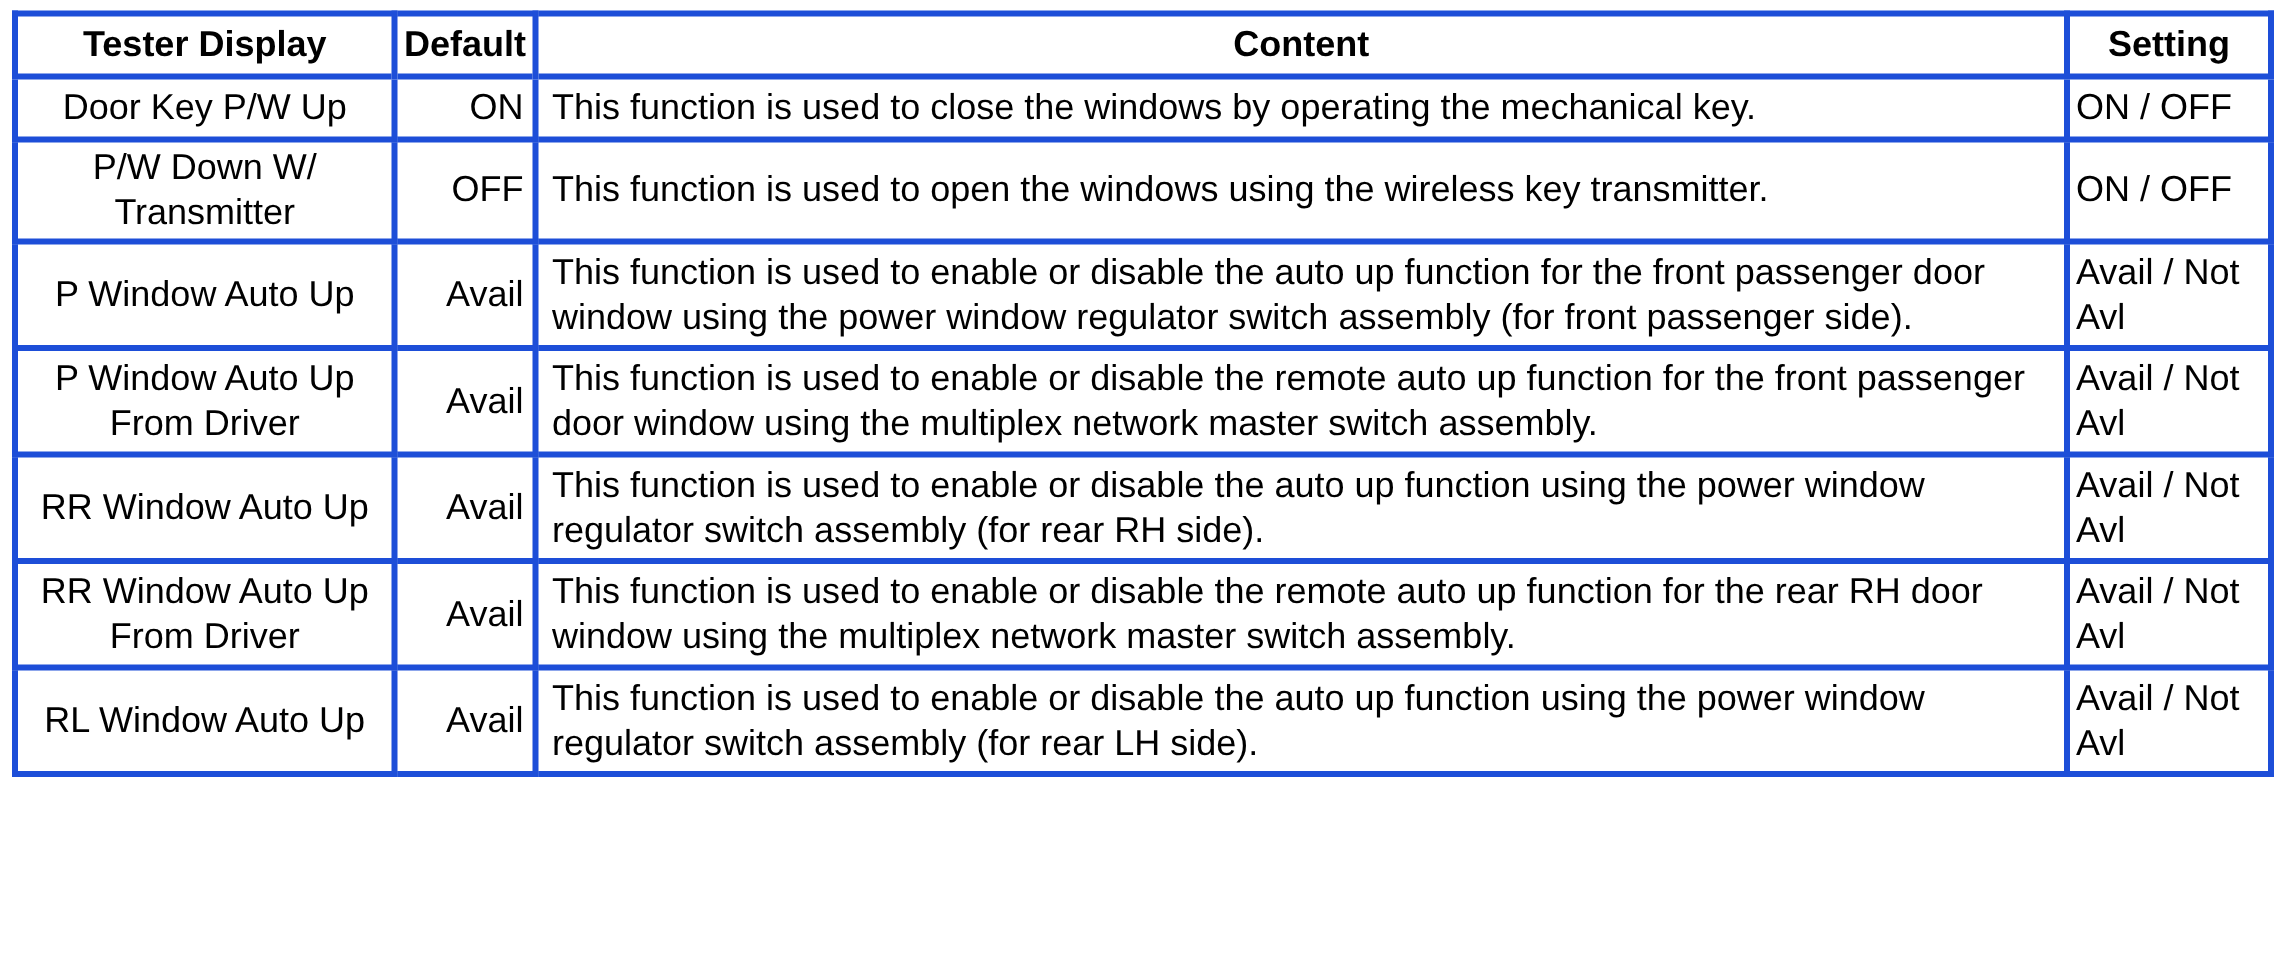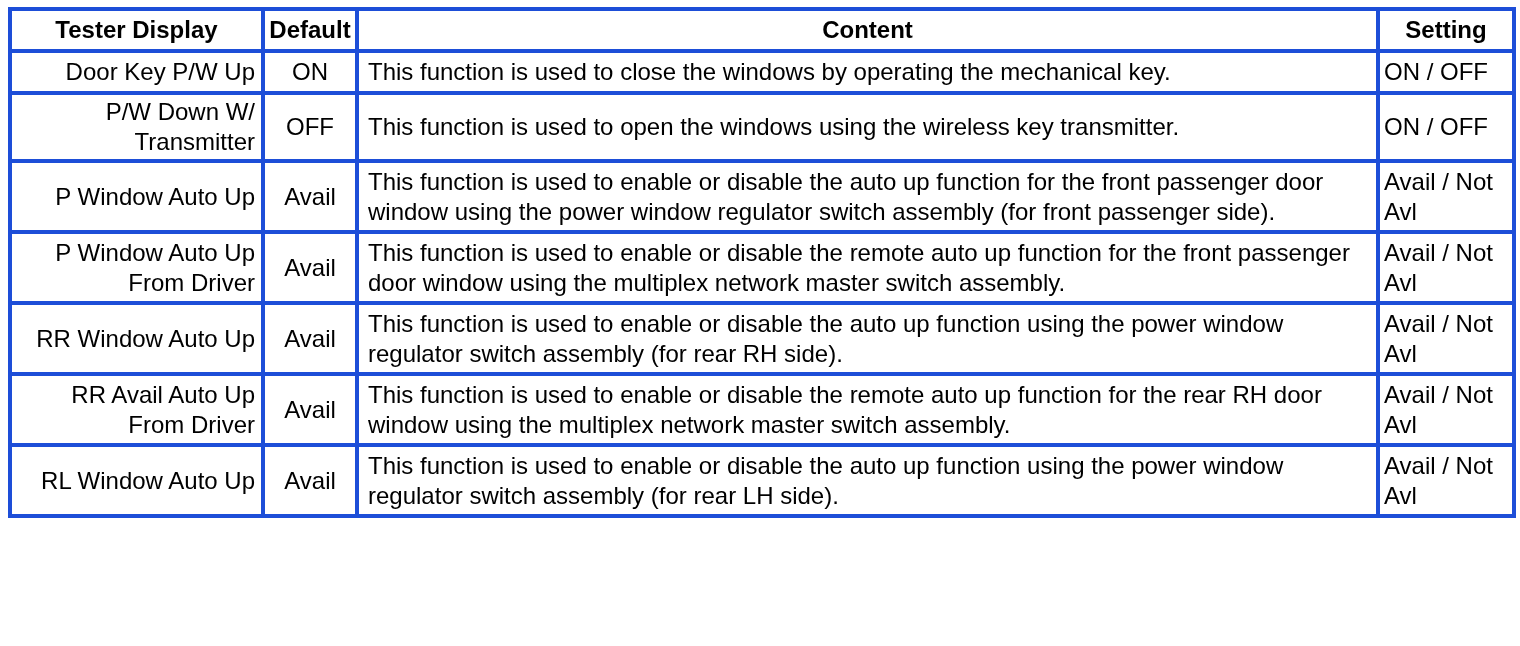--- a/index.html
+++ b/index.html
@@ -40,22 +40,22 @@
     font-weight: bold;
     text-align: center;
     height: 34px;
     border-bottom: 3px solid #000000;
     padding: 2px 4px;
   }
   tbody tr { height: 71px; }
   tbody tr:nth-child(1),
   tbody tr:nth-child(2) { height: 42px; }
 
-  td.col-tester  { text-align: right; }
-  td.col-default { text-align: center; }
+  td.col-tester  { text-align: center; }
+  td.col-default { text-align: right; }
   td.col-content { text-align: left; padding-left: 9px; padding-right: 6px; border-radius: 19px; }
   td.col-setting { text-align: left; padding-left: 4px; padding-right: 4px; }
 </style>
 </head>
 <body>
 
 <div class="table-wrap">
   <table class="spec-table">
     <colgroup>
       <col class="c-tester">
@@ -102,21 +102,21 @@
   </tr>
 
   <tr>
     <td class="col-tester">RR Window Auto Up</td>
     <td class="col-default">Avail</td>
     <td class="col-content">This function is used to enable or disable the auto up function using the power window regulator switch assembly (for rear RH side).</td>
     <td class="col-setting">Avail / Not Avl</td>
   </tr>
 
   <tr>
-    <td class="col-tester">RR Avail Auto Up From Driver</td>
+    <td class="col-tester">RR Window Auto Up From Driver</td>
     <td class="col-default">Avail</td>
     <td class="col-content">This function is used to enable or disable the remote auto up function for the rear RH door window using the multiplex network master switch assembly.</td>
     <td class="col-setting">Avail / Not Avl</td>
   </tr>
 
   <tr>
     <td class="col-tester">RL Window Auto Up</td>
     <td class="col-default">Avail</td>
     <td class="col-content">This function is used to enable or disable the auto up function using the power window regulator switch assembly (for rear LH side).</td>
     <td class="col-setting">Avail / Not Avl</td>

